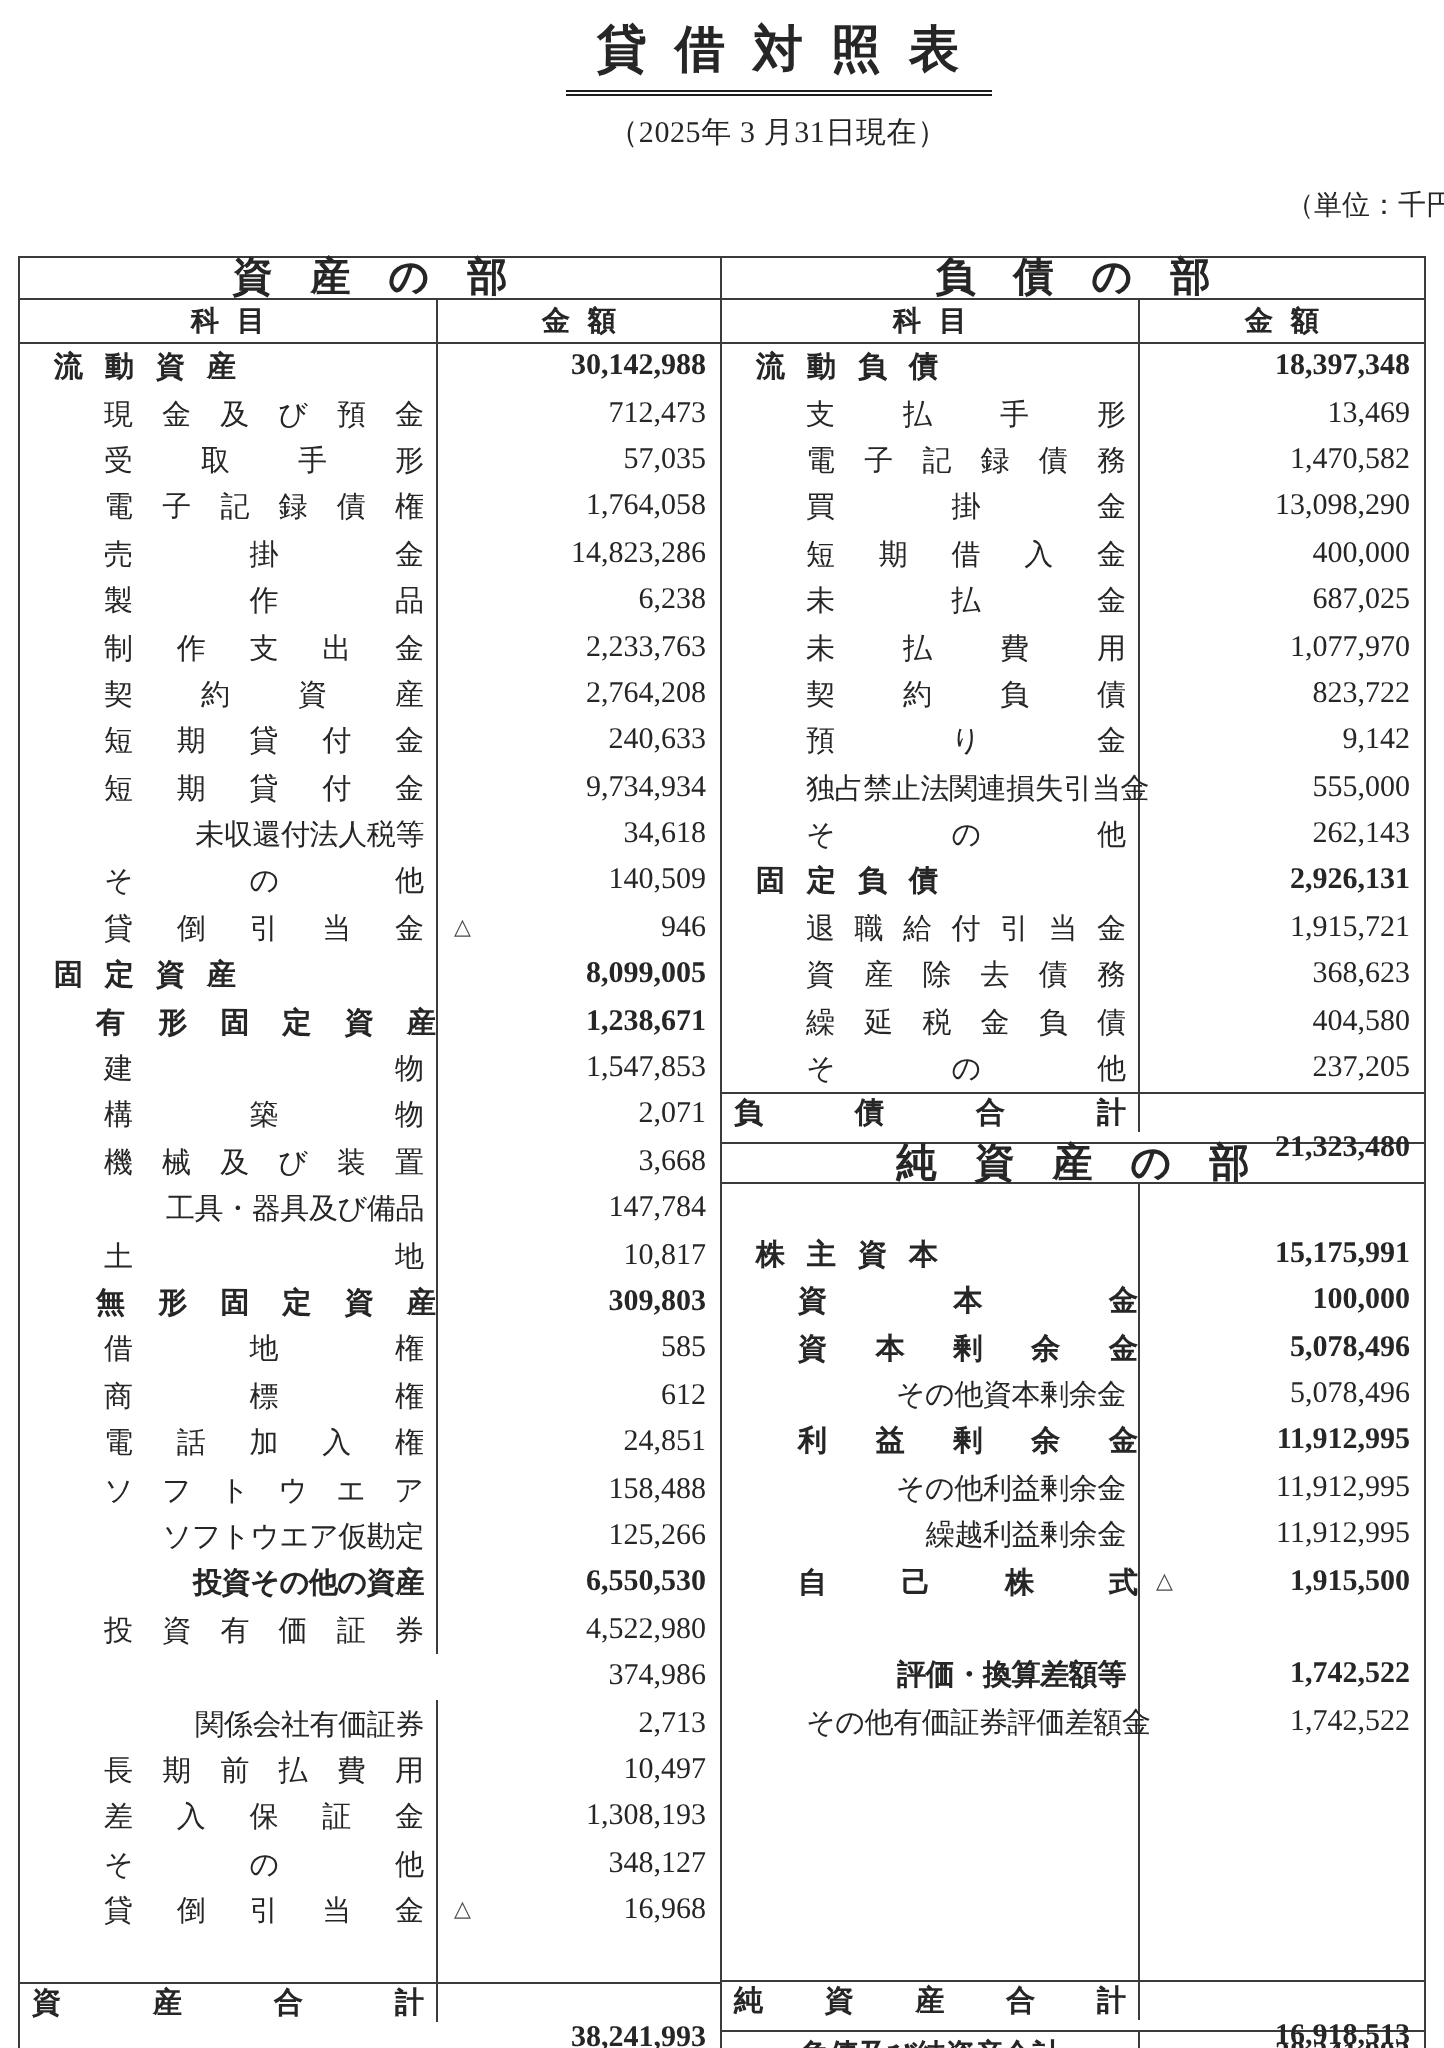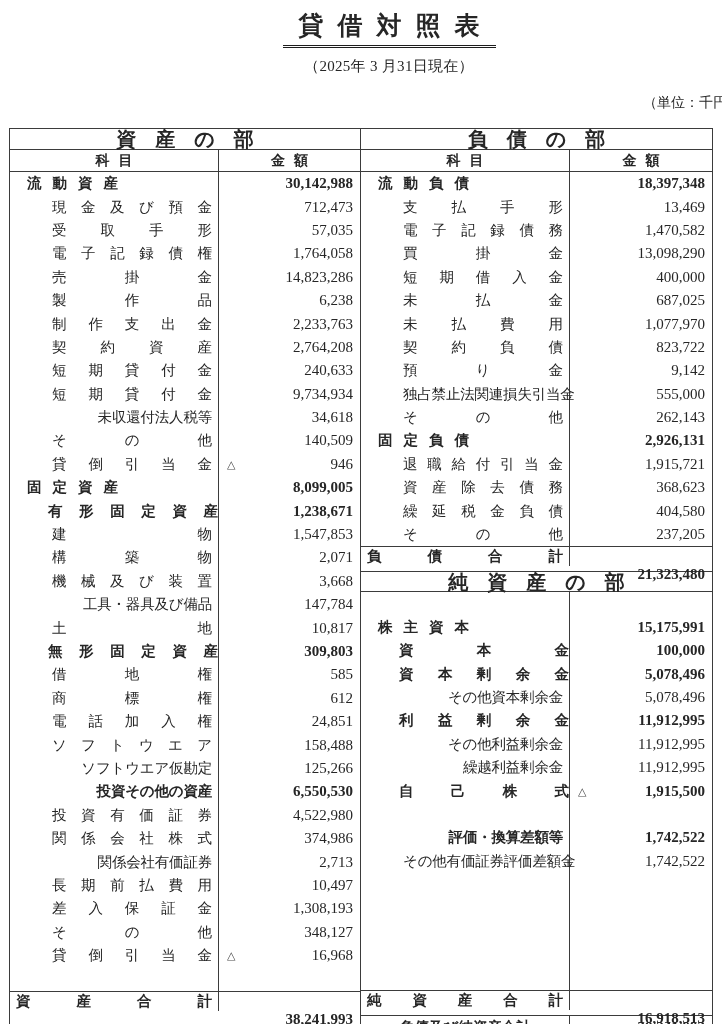--- a/index.html
+++ b/index.html
@@ -446,23 +446,20 @@
           </div>
           <div class="r">
             <div class="c-item">
               <span class="lbl lv2">投資有価証券</span>
             </div>
             <div class="c-amt">
               <span>4,522,980</span>
             </div>
           </div>
           <div class="r">
-            <div class="c-item">
-              <span class="lbl lv2">関係会社株式</span>
-            </div>
             <div class="c-amt">
               <span>374,986</span>
             </div>
           </div>
           <div class="r">
             <div class="c-item">
               <span class="lbl dense">関係会社有価証券</span>
             </div>
             <div class="c-amt">
               <span>2,713</span>

